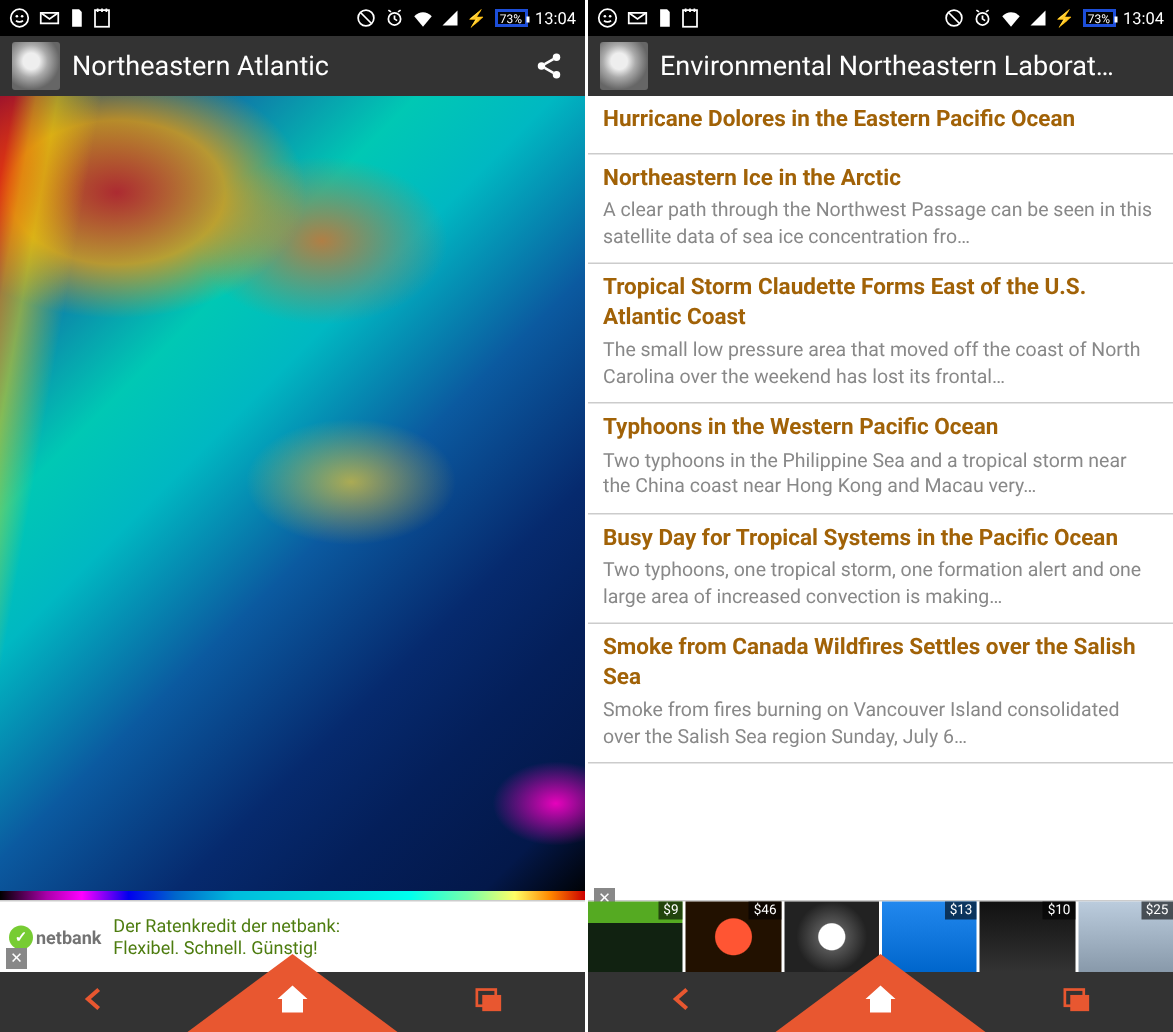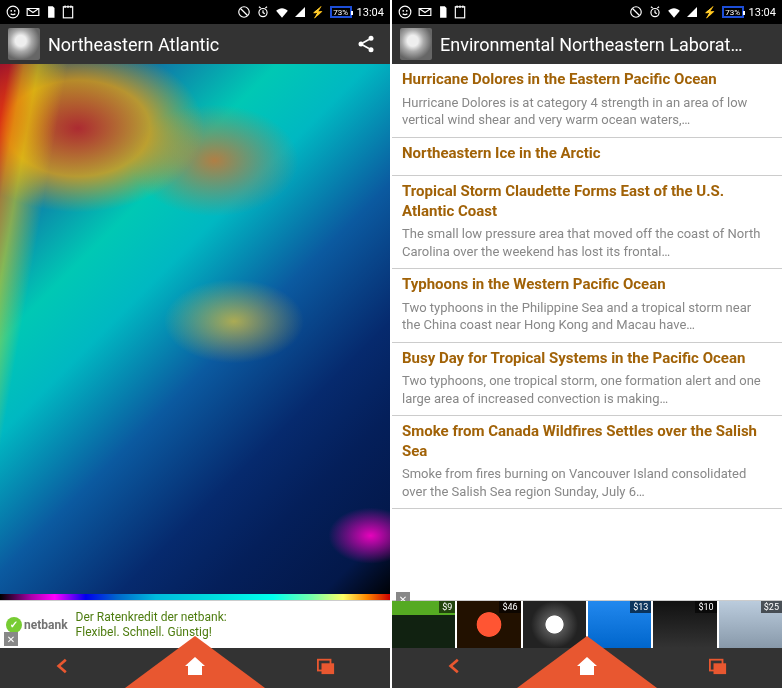--- a/index.html
+++ b/index.html
@@ -227,32 +227,32 @@
     </div>
 
     <div class="app-bar">
       <div class="app-icon"></div>
       <div class="app-title">Environmental Northeastern Laborat…</div>
     </div>
 
     <div class="article-list" id="articles">
         <div class="article">
           <div class="article-title">Hurricane Dolores in the Eastern Pacific Ocean</div>
-                 <div class="article-snip">Hurricane Dolores is at category 4 strength in an area of low vertical wind shear and very warm ocean waters,…</div>
         </div>
         <div class="article">
           <div class="article-title">Northeastern Ice in the Arctic</div>
+                 <div class="article-snip">A clear path through the Northwest Passage can be seen in this satellite data of sea ice concentration fro…</div>
         </div>
         <div class="article">
           <div class="article-title">Tropical Storm Claudette Forms East of the U.S. Atlantic Coast</div>
                  <div class="article-snip">The small low pressure area that moved off the coast of North Carolina over the weekend has lost its frontal…</div>
         </div>
         <div class="article">
           <div class="article-title">Typhoons in the Western Pacific Ocean</div>
-                 <div class="article-snip">Two typhoons in the Philippine Sea and a tropical storm near the China coast near Hong Kong and Macau have…</div>
+                 <div class="article-snip">Two typhoons in the Philippine Sea and a tropical storm near the China coast near Hong Kong and Macau very…</div>
         </div>
         <div class="article">
           <div class="article-title">Busy Day for Tropical Systems in the Pacific Ocean</div>
                  <div class="article-snip">Two typhoons, one tropical storm, one formation alert and one large area of increased convection is making…</div>
         </div>
         <div class="article">
           <div class="article-title">Smoke from Canada Wildfires Settles over the Salish Sea</div>
                  <div class="article-snip">Smoke from fires burning on Vancouver Island consolidated over the Salish Sea region Sunday, July 6…</div>
         </div>
       </div>

